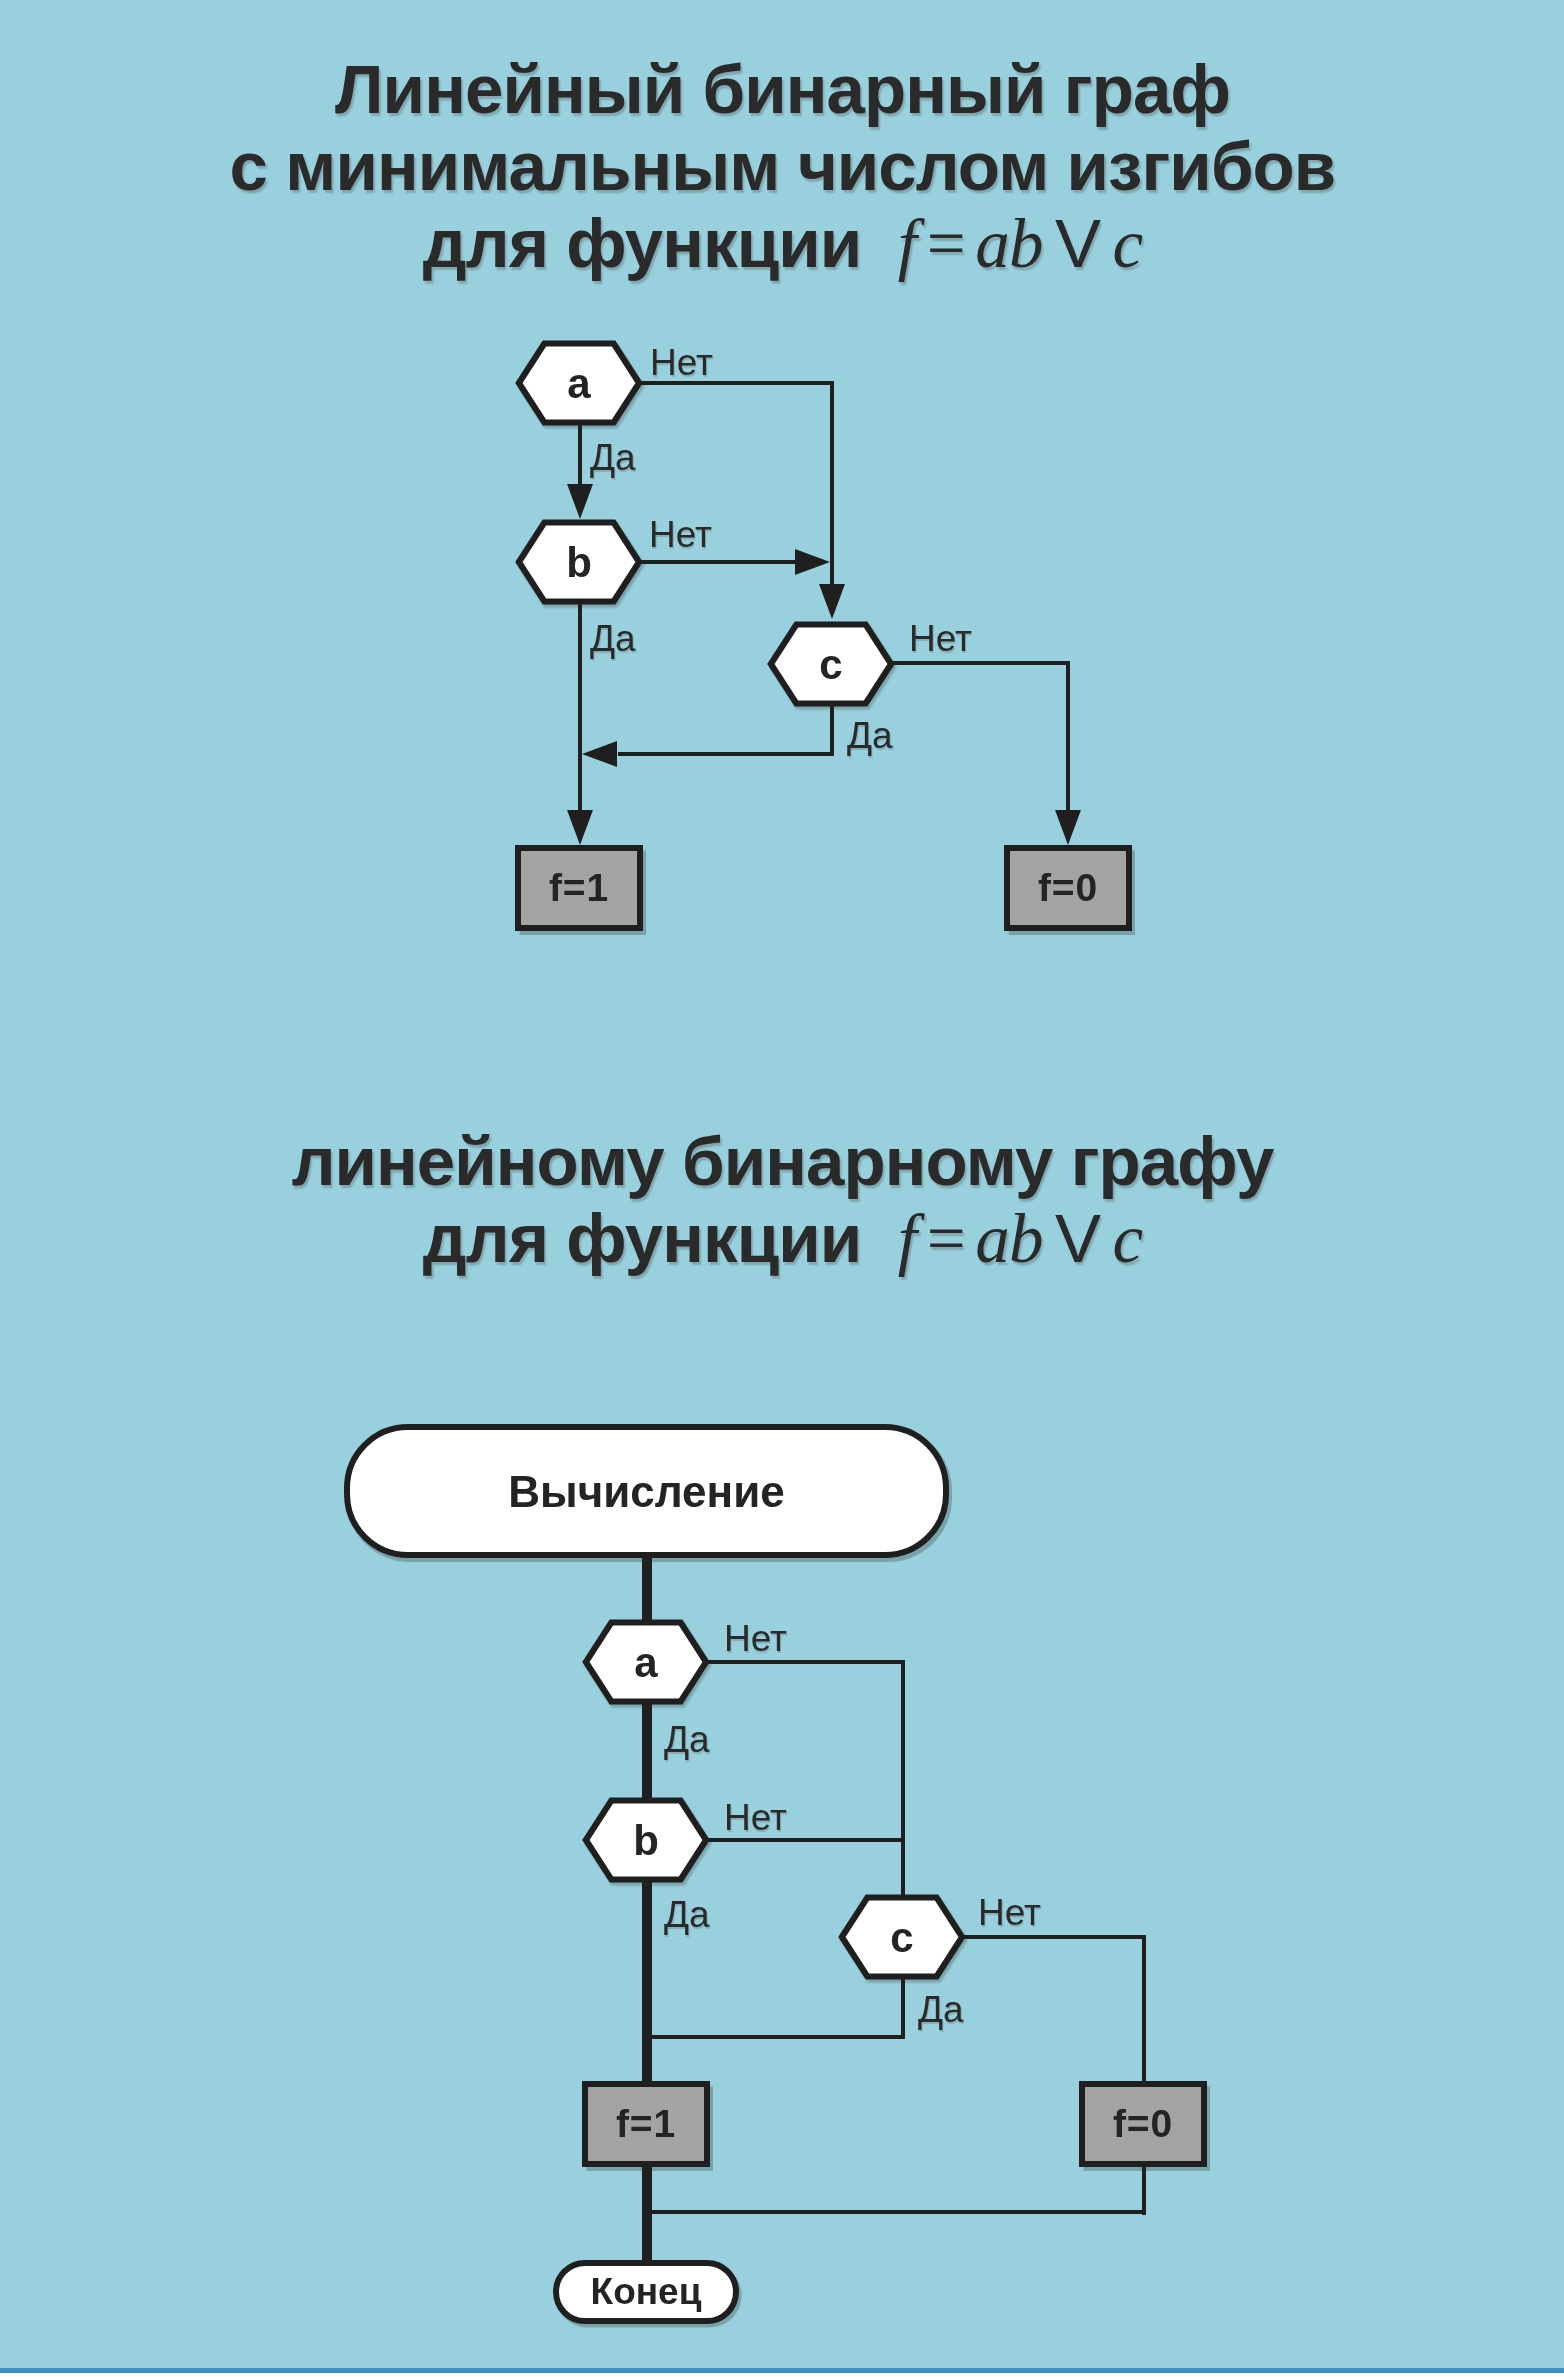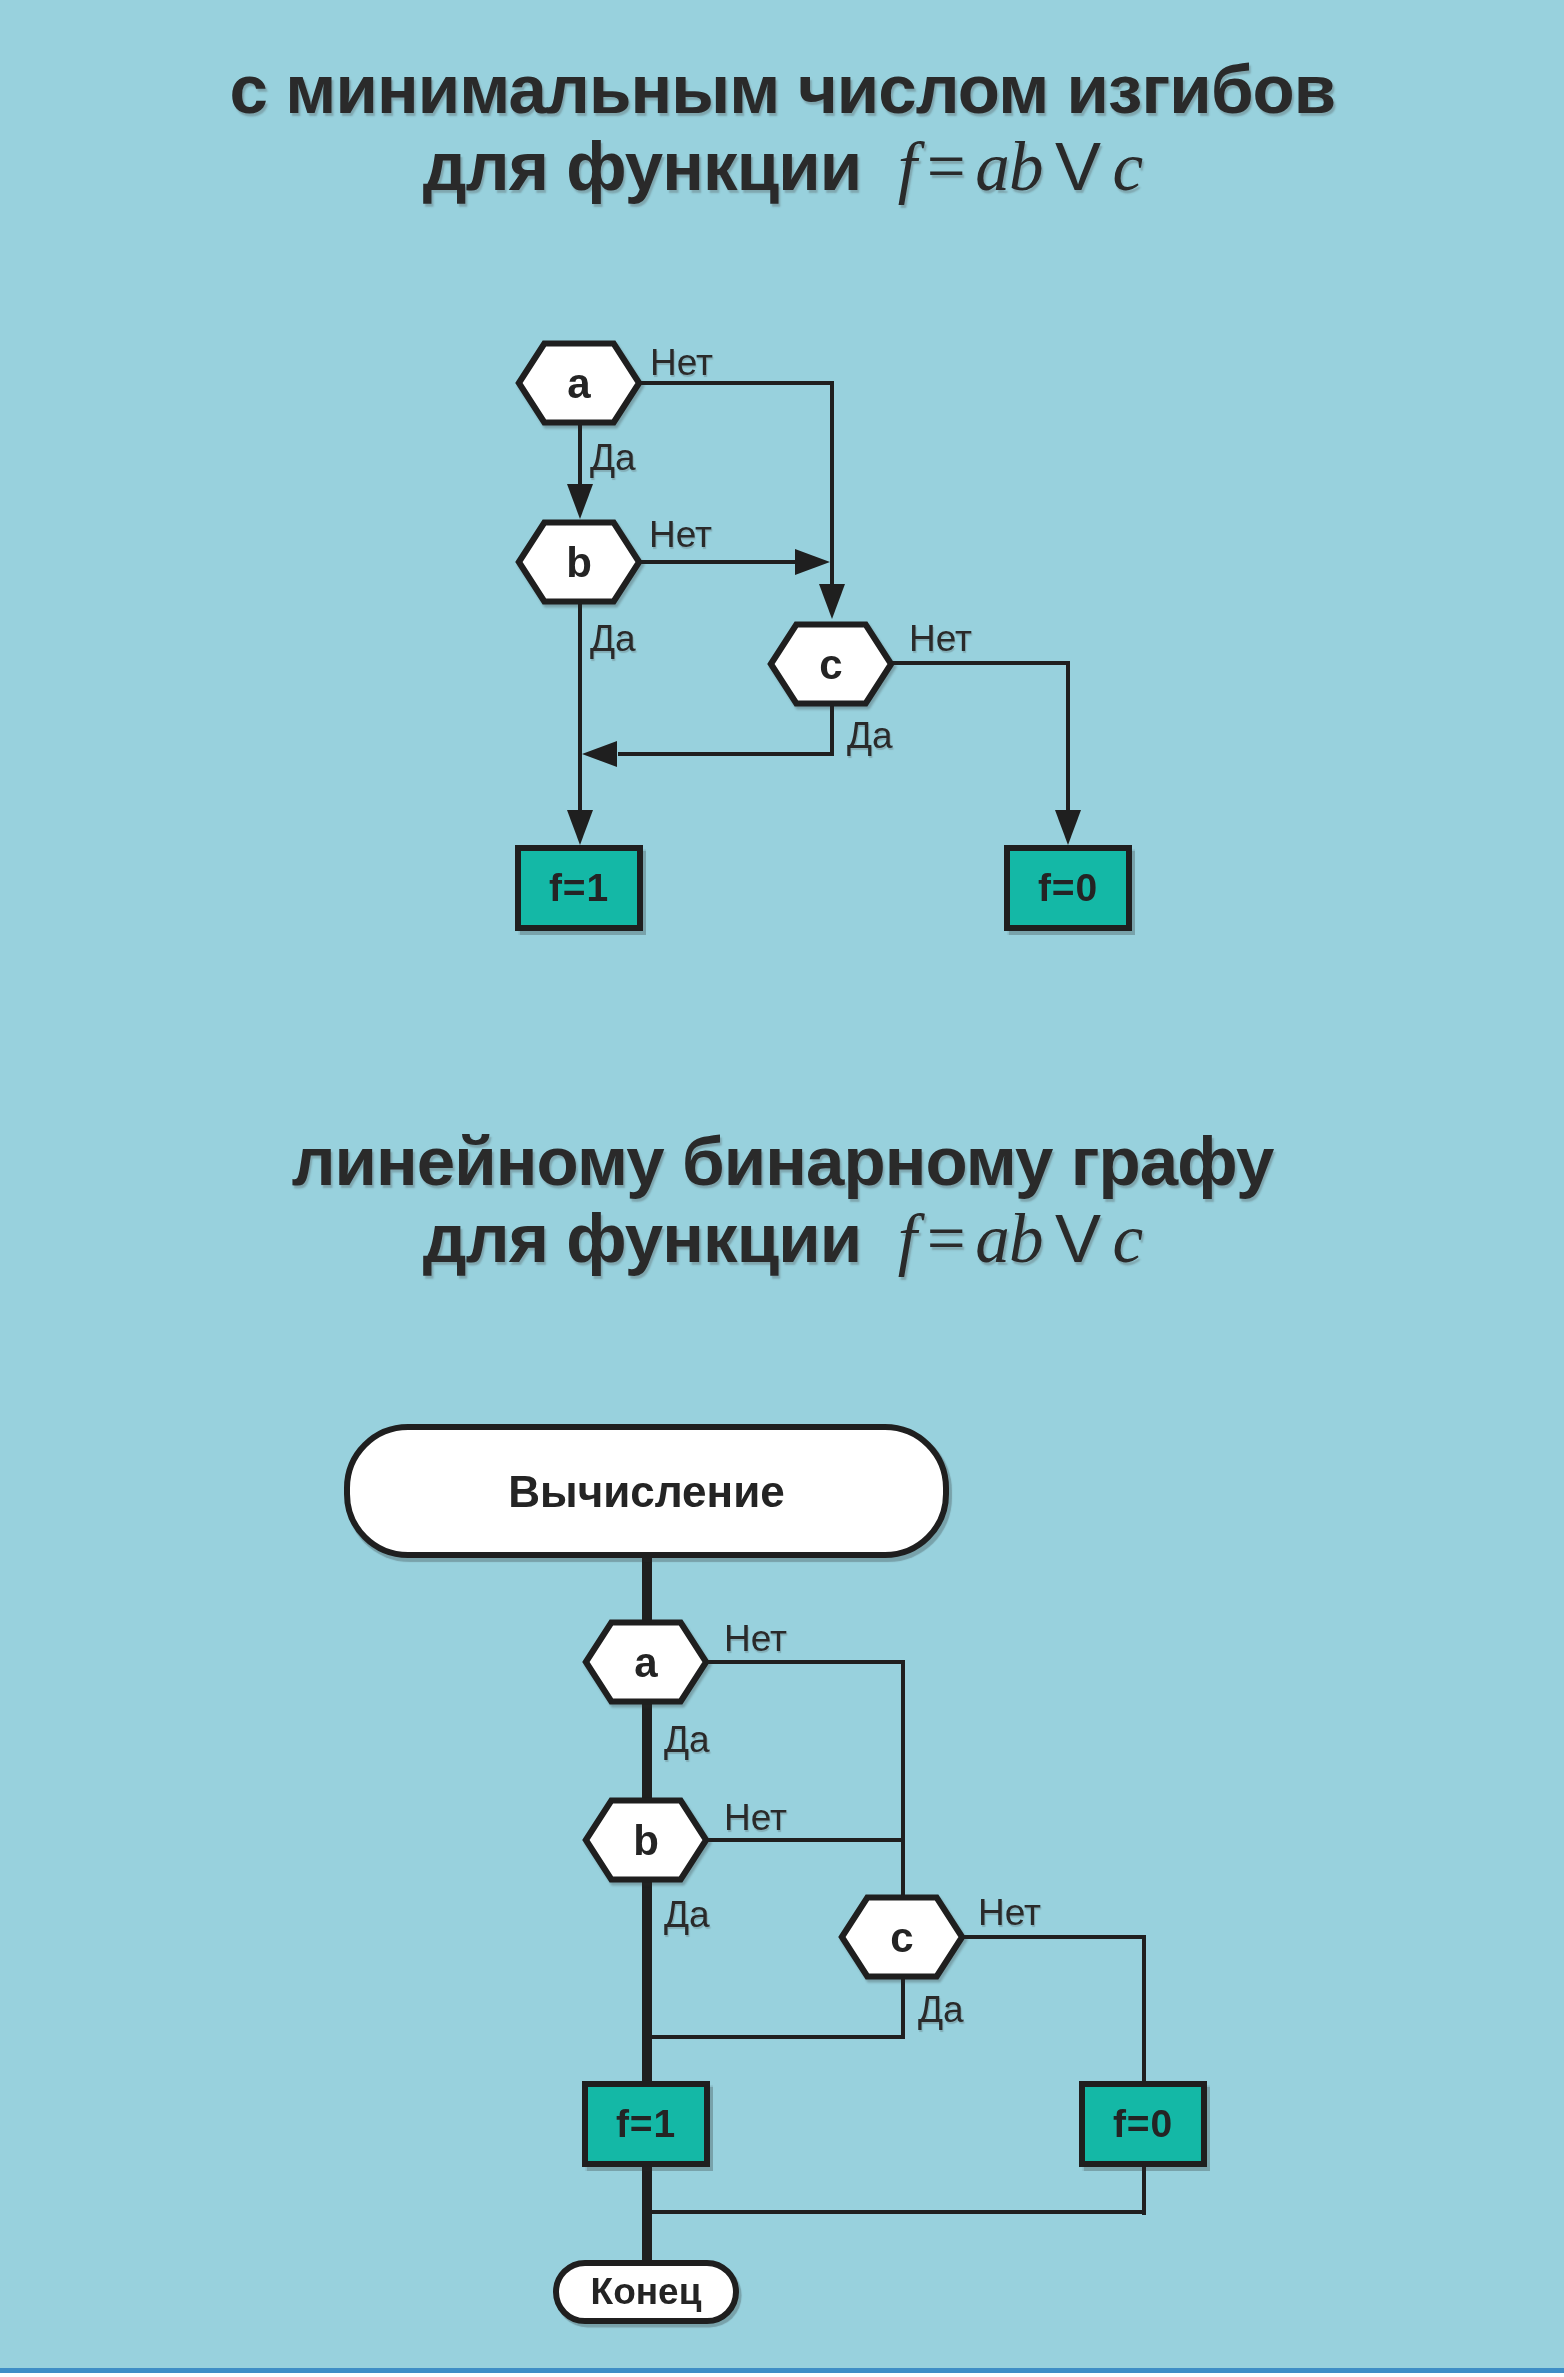--- a/index.html
+++ b/index.html
@@ -33,21 +33,21 @@
   
   .hex{position:absolute;width:128px;height:86px;filter:drop-shadow(2.6px 3.5px 0.9px rgba(40,40,40,0.28));}
   .hex svg{overflow:visible;display:block;}
   .hex-label{
     position:absolute;left:0;top:0;width:100%;height:100%;
     display:flex;align-items:center;justify-content:center;
     font-size:42px;font-weight:700;padding-top:1.8px;box-sizing:border-box;
   }
   .nbox{
     position:absolute;width:128px;height:86px;box-sizing:border-box;
-    background:#14b8a6;border:6.2px solid #1f1f1f;
+    background:#a3a3a3;border:6.2px solid #1f1f1f;
     display:flex;align-items:center;justify-content:center;
     font-size:39px;font-weight:700;letter-spacing:0.9px;
     box-shadow:2.6px 3.5px 0.9px rgba(40,40,40,0.28);
   }
   .stadium{
     position:absolute;box-sizing:border-box;
     background:#ffffff;border:6.2px solid #1f1f1f;
     display:flex;flex-direction:column;align-items:center;justify-content:center;
     font-weight:700;
     box-shadow:2.6px 3.5px 0.9px rgba(40,40,40,0.28);
@@ -64,20 +64,21 @@
   }
   
   .footer-bar{position:absolute;left:0;width:100%;}
 </style>
 </head>
 <body>
 
 <div class="canvas">
 
   <div class="title" style="top:51px;">
+    <div>Линейный бинарный граф</div>
     <div>с минимальным числом изгибов</div>
     <div><span>для функции</span>&nbsp; <span class="fx">f</span><span class="fx fx-eq">=</span><span class="fx">ab</span><span class="fx fx-or">V</span><span class="fx">c</span></div>
   </div>
 
   <div class="ln" style="left:641px;top:381px;width:193px;height:4.4px;"></div>
   <div class="ln" style="left:830px;top:381px;width:4.4px;height:205px;"></div>
   <div class="ln" style="left:578px;top:422px;width:4.4px;height:66px;"></div>
   <div class="ln" style="left:641px;top:560px;width:156px;height:4.4px;"></div>
   <div class="ln" style="left:578px;top:601px;width:4.4px;height:216px;"></div>
   <div class="ln" style="left:890px;top:661px;width:180px;height:4.4px;"></div>

